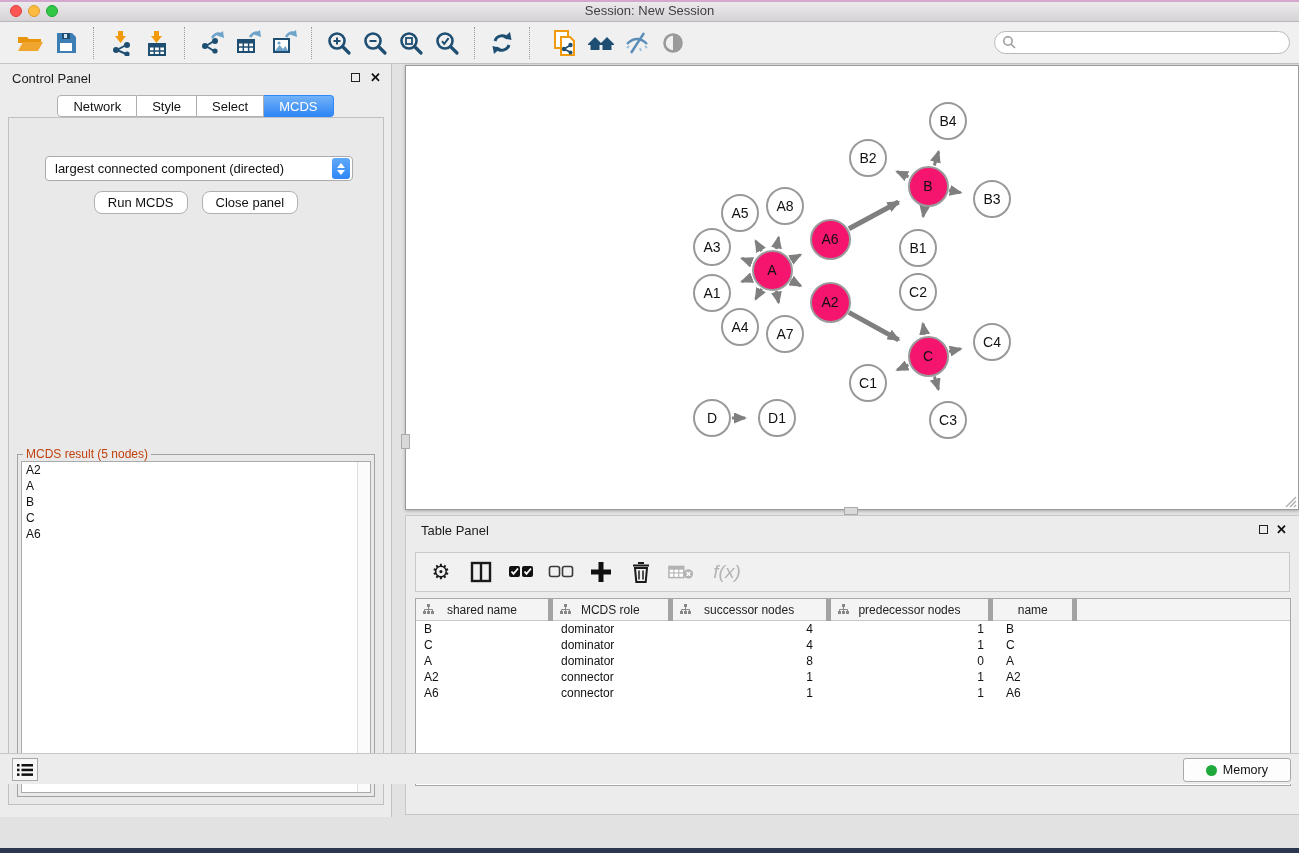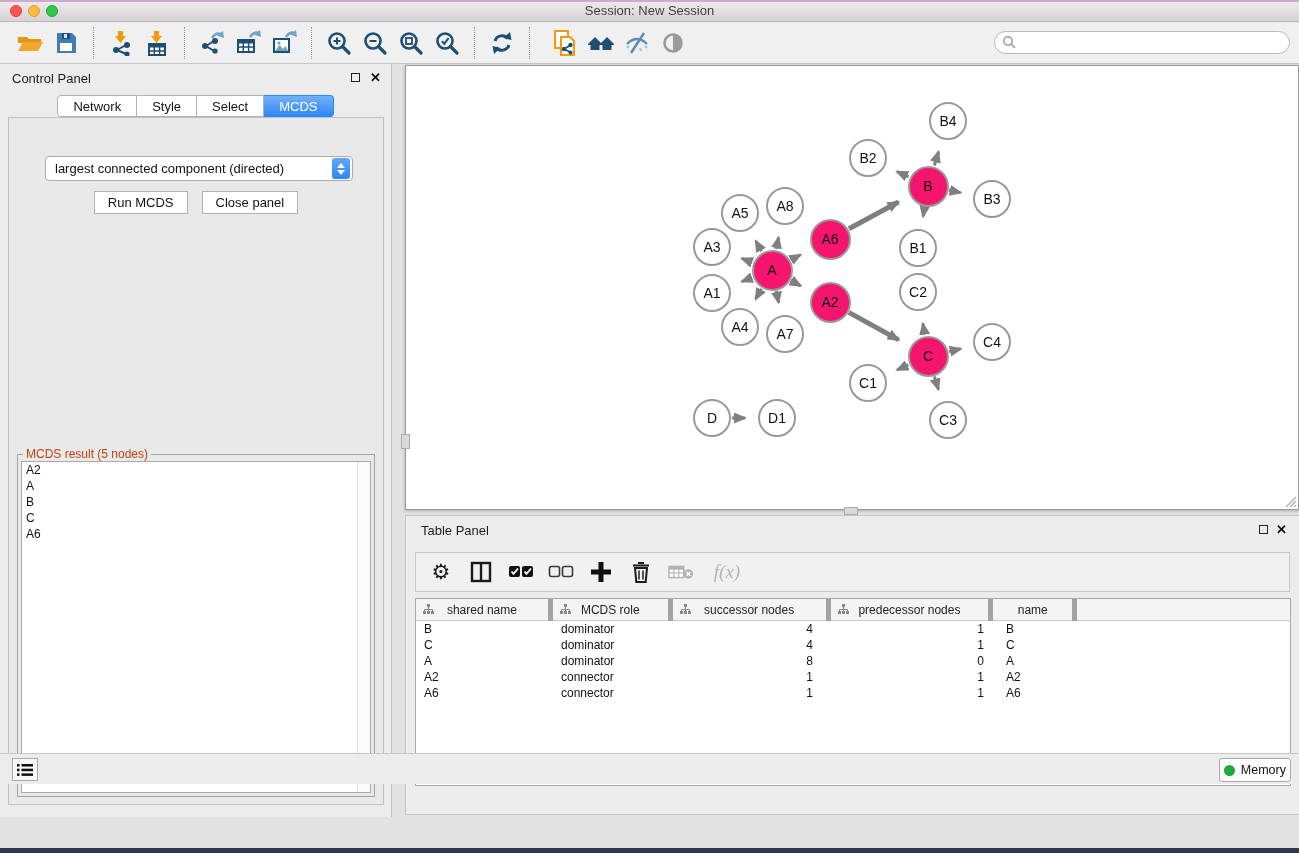--- a/index.html
+++ b/index.html
@@ -49,21 +49,21 @@
     border:1px solid #c0c0c0; }
   .opt-label { position:absolute; left:0; width:100%; top:14px; text-align:center; font-size:13px; color:#111; }
   .select-box { position:absolute; left:36px; top:38px; width:308px; height:25px; background:#fff;
     border:1px solid #ababab; border-radius:4px; display:flex; align-items:center; }
   .select-box .val { flex:1; font-size:13px; color:#111; padding-left:9px; white-space:nowrap; }
   .spinner { width:18px; height:21px; margin-right:2px; border-radius:3px;
     background:linear-gradient(#5fa9f8,#2f86f6); display:flex; flex-direction:column;
     align-items:center; justify-content:center; gap:2px; }
   .spinner .up { width:0;height:0;border-left:4px solid transparent;border-right:4px solid transparent;border-bottom:5px solid #fff;}
   .spinner .dn { width:0;height:0;border-left:4px solid transparent;border-right:4px solid transparent;border-top:5px solid #fff;}
-  .btn { background:#fff; border:1px solid #b0b0b0; border-radius:0; height:23px; font-size:13px;
+  .btn { background:#fff; border:1px solid #b0b0b0; border-radius:8px; height:23px; font-size:13px;
     color:#111; padding:0 13px; display:inline-flex; align-items:center; justify-content:center; }
   .cp-buttons { position:absolute; left:0; top:73px; width:100%; display:flex; justify-content:center; gap:14px; }
   .groupbox { position:absolute; left:8px; top:336px; width:358px; height:343px; border:1px solid #a2a2a2; }
   .groupbox .legend { position:absolute; left:5px; top:-8px; background:#e9e9e9; padding:0 3px;
     font-size:12px; color:#c2410c; }
   .mcds-list { position:absolute; left:3px; top:6px; right:3px; bottom:3px; background:#fff;
     border:1px solid #aaa; overflow:hidden; }
   .mcds-list .track { position:absolute; right:0; top:0; bottom:0; width:13px; background:#fbfbfb; border-left:1px solid #ddd; }
   .mcds-item { font-size:12px; color:#111; height:16px; line-height:16px; padding-left:4px; }
 
@@ -81,21 +81,21 @@
   .scroll-thumb { position:absolute; background:#d9d9d9; border:1px solid #ababab; }
   .resize-grip { position:absolute; right:1px; bottom:1px; }
 
   
   .table-panel { position:absolute; left:405px; top:451px; width:894px; height:300px; background:#ececec;
     border:1px solid #c6c6c6; border-right:none; }
   .tp-toolbar { position:absolute; left:9px; top:36px; width:875px; height:40px; background:#f1f1f1;
     border:1px solid #c9c9c9; display:flex; align-items:center; padding-left:12px; gap:14px; }
   .tp-ico { width:26px; height:26px; display:flex; align-items:center; justify-content:center; }
   .gear-glyph { font-family:"DejaVu Sans", sans-serif; font-size:21px; color:#1a1a1a; line-height:26px; }
-  .fx-glyph { font-family:Liberation Serif, serif; font-style:italic; font-size:19px; color:#b3b3b3; }
+  .fx-glyph { font-family:Liberation Sans, sans-serif; font-style:italic; font-size:19px; color:#b3b3b3; }
   .grid { position:absolute; left:9px; top:82px; width:876px; height:188px; background:#fff; border:1px solid #a8a8a8; }
   .grid-head { display:flex; height:22px; background:#f4f4f4; border-bottom:1px solid #c9c9c9; }
   .th { position:relative; height:22px; line-height:22px; text-align:center; font-size:12px; color:#222;
     border-right:5px solid #a3a3a3; }
   .th:last-child { border-right:none; }
   .th svg { position:absolute; left:7px; top:5px; }
   .grid-row { display:flex; height:16px; line-height:16px; font-size:12px; color:#111; }
   .td { overflow:hidden; white-space:nowrap; }
   .tp-tabs { position:absolute; left:0; top:273px; width:100%; display:flex; justify-content:center; }
   .tp-tab { height:22px; line-height:21px; padding:0 14px; background:#fff; border:1px solid #b9b9b9;
@@ -103,21 +103,21 @@
   .tp-tab:first-child { border-left:1px solid #b9b9b9; border-radius:5px 0 0 5px; }
   .tp-tab:last-child { border-radius:0 5px 5px 0; }
   .tp-tab.sel { background:linear-gradient(#71b1f8,#2f86f5); color:#fff; border-color:#2f86f5; }
 
   
   .statusbar { position:absolute; left:0; top:753px; width:1299px; height:31px; background:#ececec;
     border-top:1px solid #c6c6c6; }
   .list-btn { position:absolute; left:12px; top:4px; width:26px; height:23px; background:#f7f7f7;
     border:1px solid #a9a9a9; display:flex; align-items:center; justify-content:center; }
   .mem-btn { position:absolute; right:8px; top:4px; height:24px; background:#fdfdfd; border:1px solid #a9a9a9;
-    border-radius:3px; display:flex; align-items:center; gap:6px; padding:0 4px; font-size:12.5px; color:#111; }
+    border-radius:3px; display:flex; align-items:center; gap:6px; padding:0 22px; font-size:12.5px; color:#111; }
   .mem-dot { width:11px; height:11px; border-radius:50%; background:#1FA83C; }
   .bottom-strip { position:absolute; left:0; top:848px; width:1299px; height:5px; background:#2c3850; }
 </style>
 </head>
 <body>
 
 <div class="screen">
 
   <div class="titlebar">
     <div class="tl red"></div>

